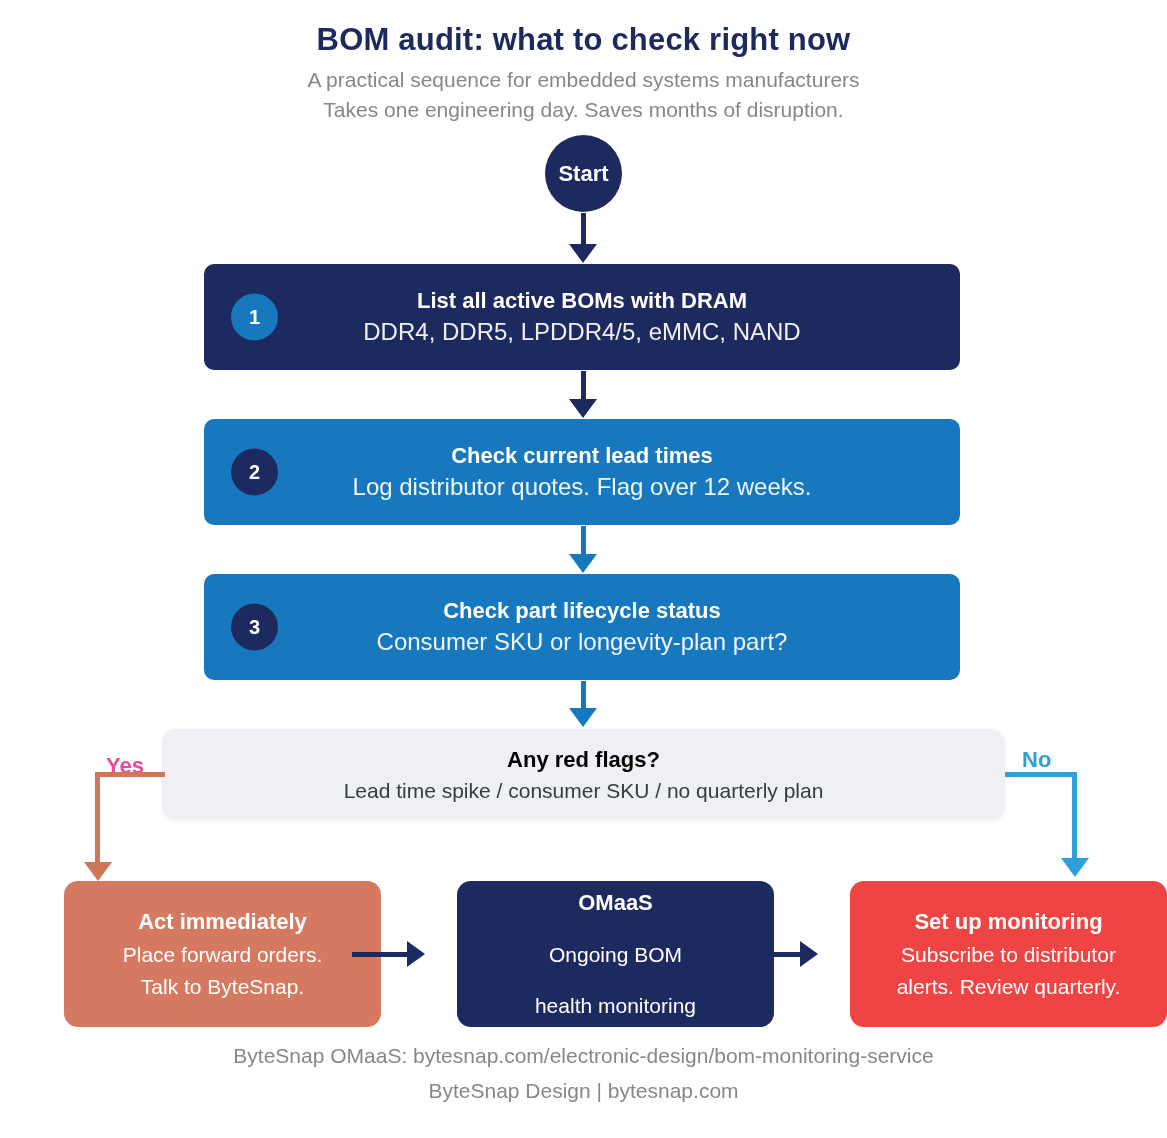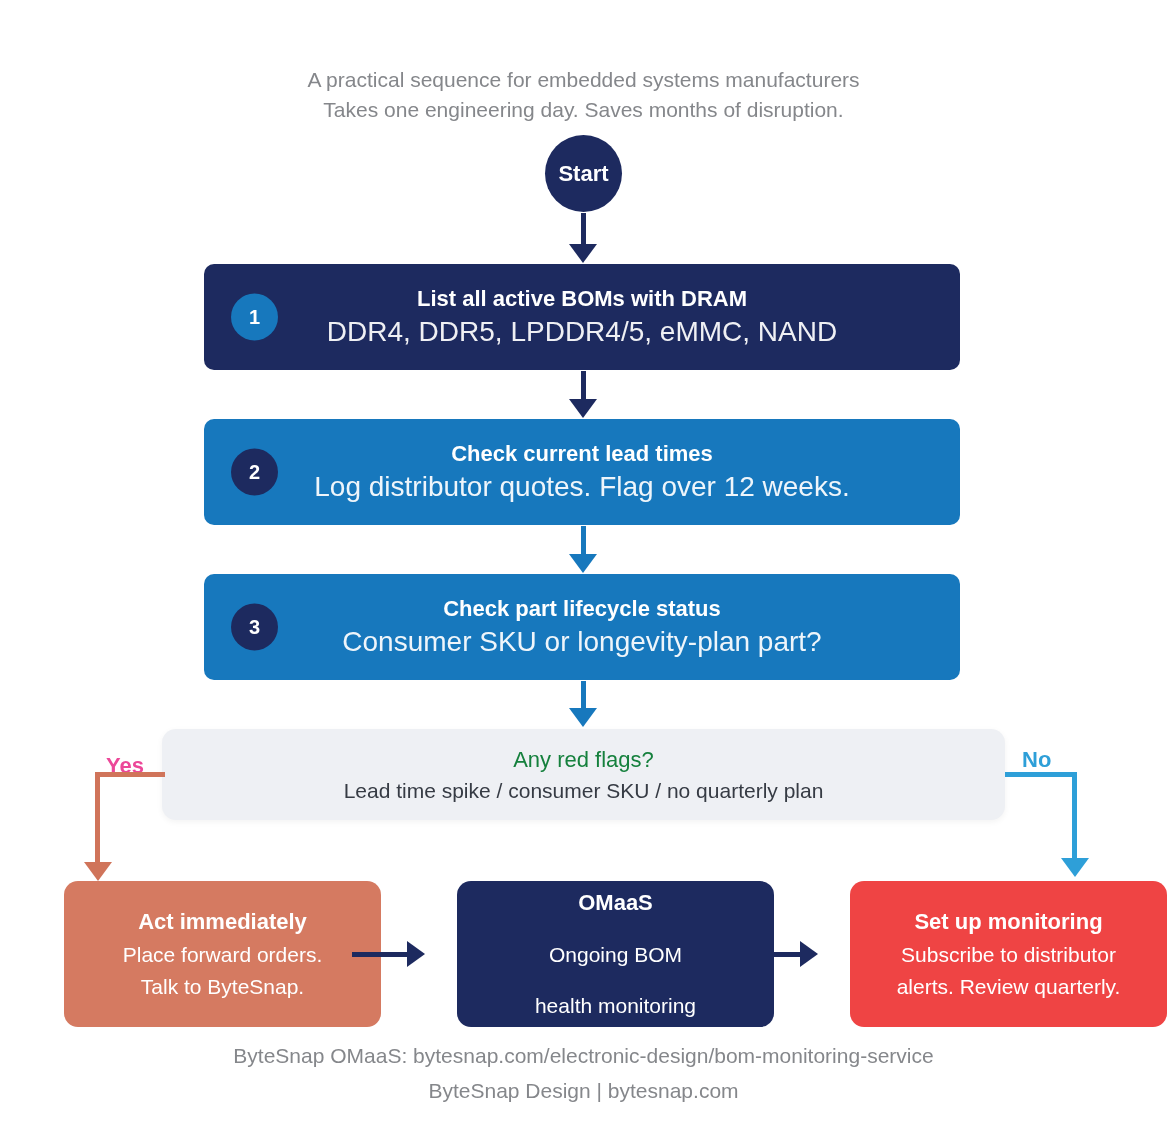--- a/index.html
+++ b/index.html
@@ -32,37 +32,37 @@
   
   .step-box{
     position:absolute;left:204px;width:756px;height:106px;
     border-radius:10px;
     display:flex;flex-direction:column;align-items:center;justify-content:center;
     gap:4px;color:#ffffff;
   }
   .step-box.navy{background:#1d2a5f;}
   .step-box.blue{background:#1778bd;}
   .step-title{font-size:22px;font-weight:bold;}
-  .step-sub{font-size:28px;color:rgba(255,255,255,.93);}
+  .step-sub{font-size:24px;color:rgba(255,255,255,.93);}
   .badge{
     position:absolute;left:27px;top:50%;transform:translateY(-50%);
     width:47px;height:47px;border-radius:50%;
     display:flex;align-items:center;justify-content:center;
     color:#ffffff;font-weight:bold;font-size:20px;
   }
   .badge.blue{background:#1778bd;}
   .badge.navy{background:#1d2a5f;}
   
   .decision-box{
     position:absolute;left:162px;top:729px;width:843px;height:91px;
     background:#eef0f4;border-radius:14px;
     display:flex;flex-direction:column;align-items:center;justify-content:center;gap:6px;
     box-shadow:0 2px 6px rgba(0,0,0,.05);
   }
-  .decision-title{font-size:22px;font-weight:normal;color:#15803d;}
+  .decision-title{font-size:22px;font-weight:bold;color:#000000;}
   .decision-sub{font-size:21px;color:#363b44;}
   .branch-label{position:absolute;font-size:22px;font-weight:bold;}
   .branch-label.yes{left:106px;top:753px;color:#ec4899;}
   .branch-label.no{left:1022px;top:747px;color:#2e9fd8;}
   
   .outcome-box{
     position:absolute;top:881px;width:317px;height:146px;border-radius:14px;
     display:flex;flex-direction:column;align-items:center;justify-content:center;
     color:#ffffff;font-size:21px;line-height:1.52;text-align:center;margin-left:32px;
   }
@@ -103,20 +103,21 @@
   .c-navy{color:#1d2a5f;}
   .c-blue{color:#1778bd;}
   .c-lblue{color:#2e9fd8;}
   .c-salmon{color:#d0745a;}
 </style>
 </head>
 <body>
 
 <div id="canvas">
 
+  <div class="title">BOM audit: what to check right now</div>
   <div class="subtitle l1">A practical sequence for embedded systems manufacturers</div>
   <div class="subtitle l2">Takes one engineering day. Saves months of disruption.</div>
 
   <div class="start-node">
     <span>Start</span>
   </div>
 
   <div class="v-arrow c-navy" style="left:568px;top:213px;height:50px;">
     <div class="shaft" style="height:33px;"></div>
     <div class="head" style="top:31px;"></div>

